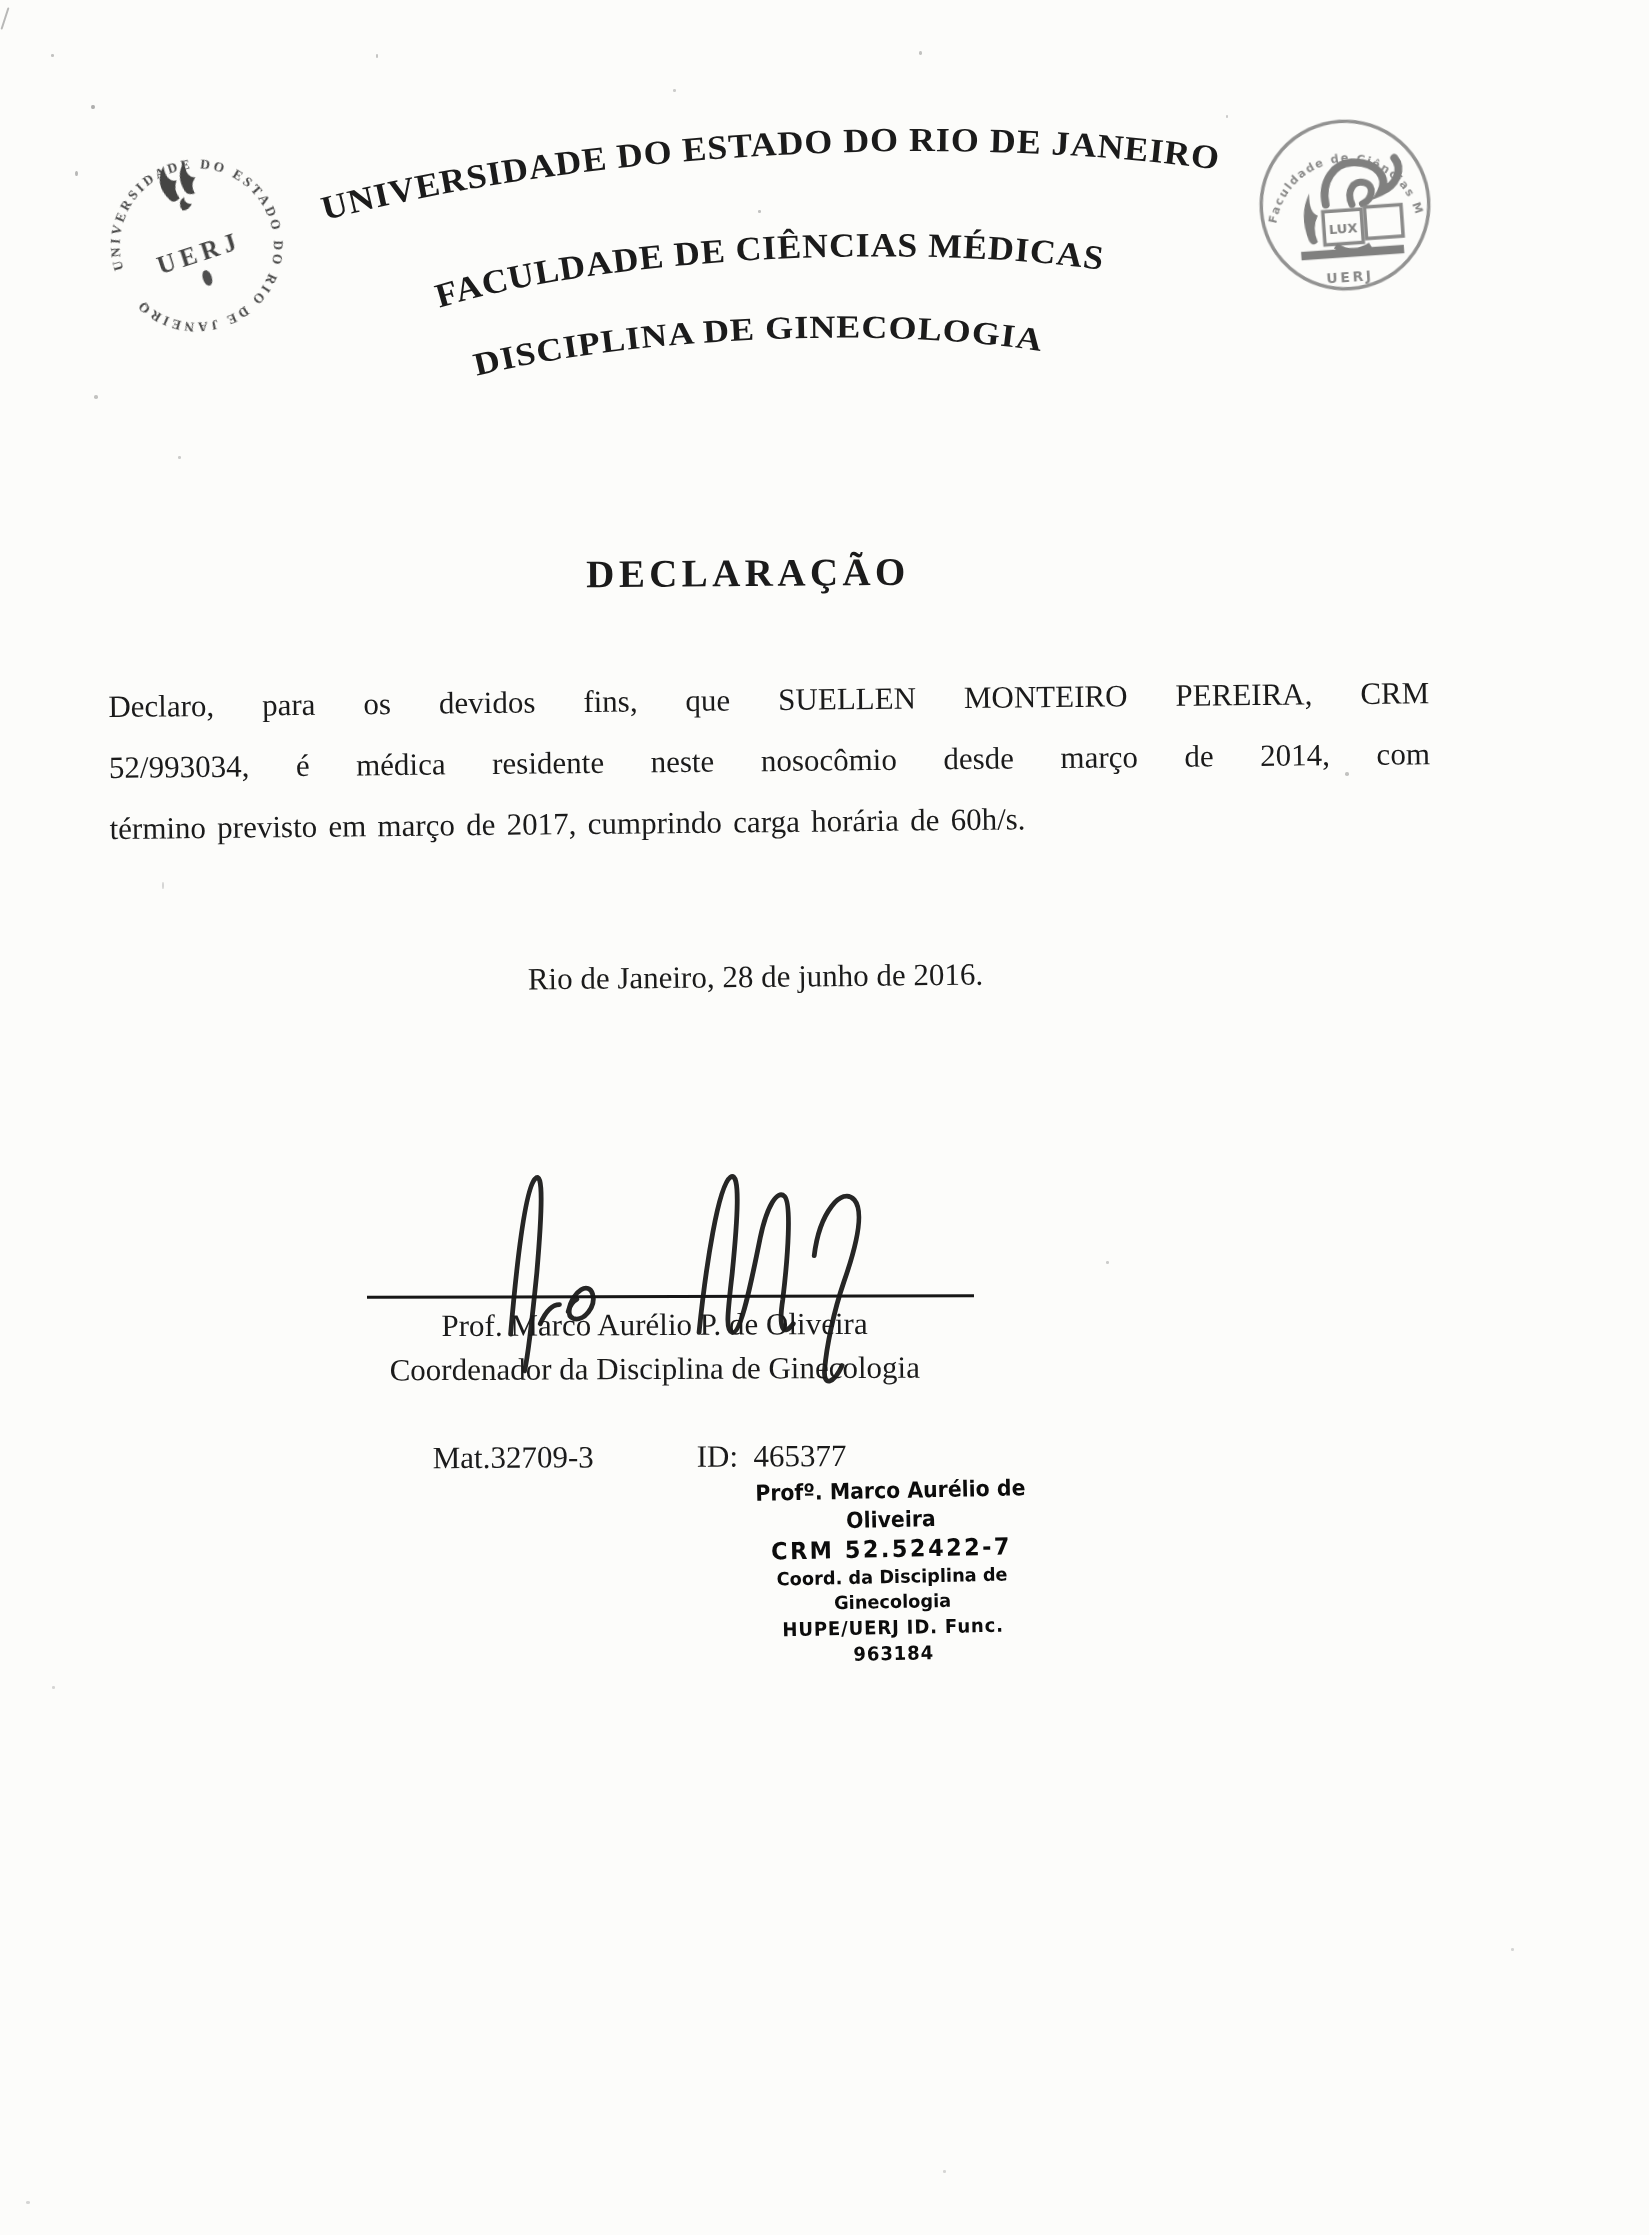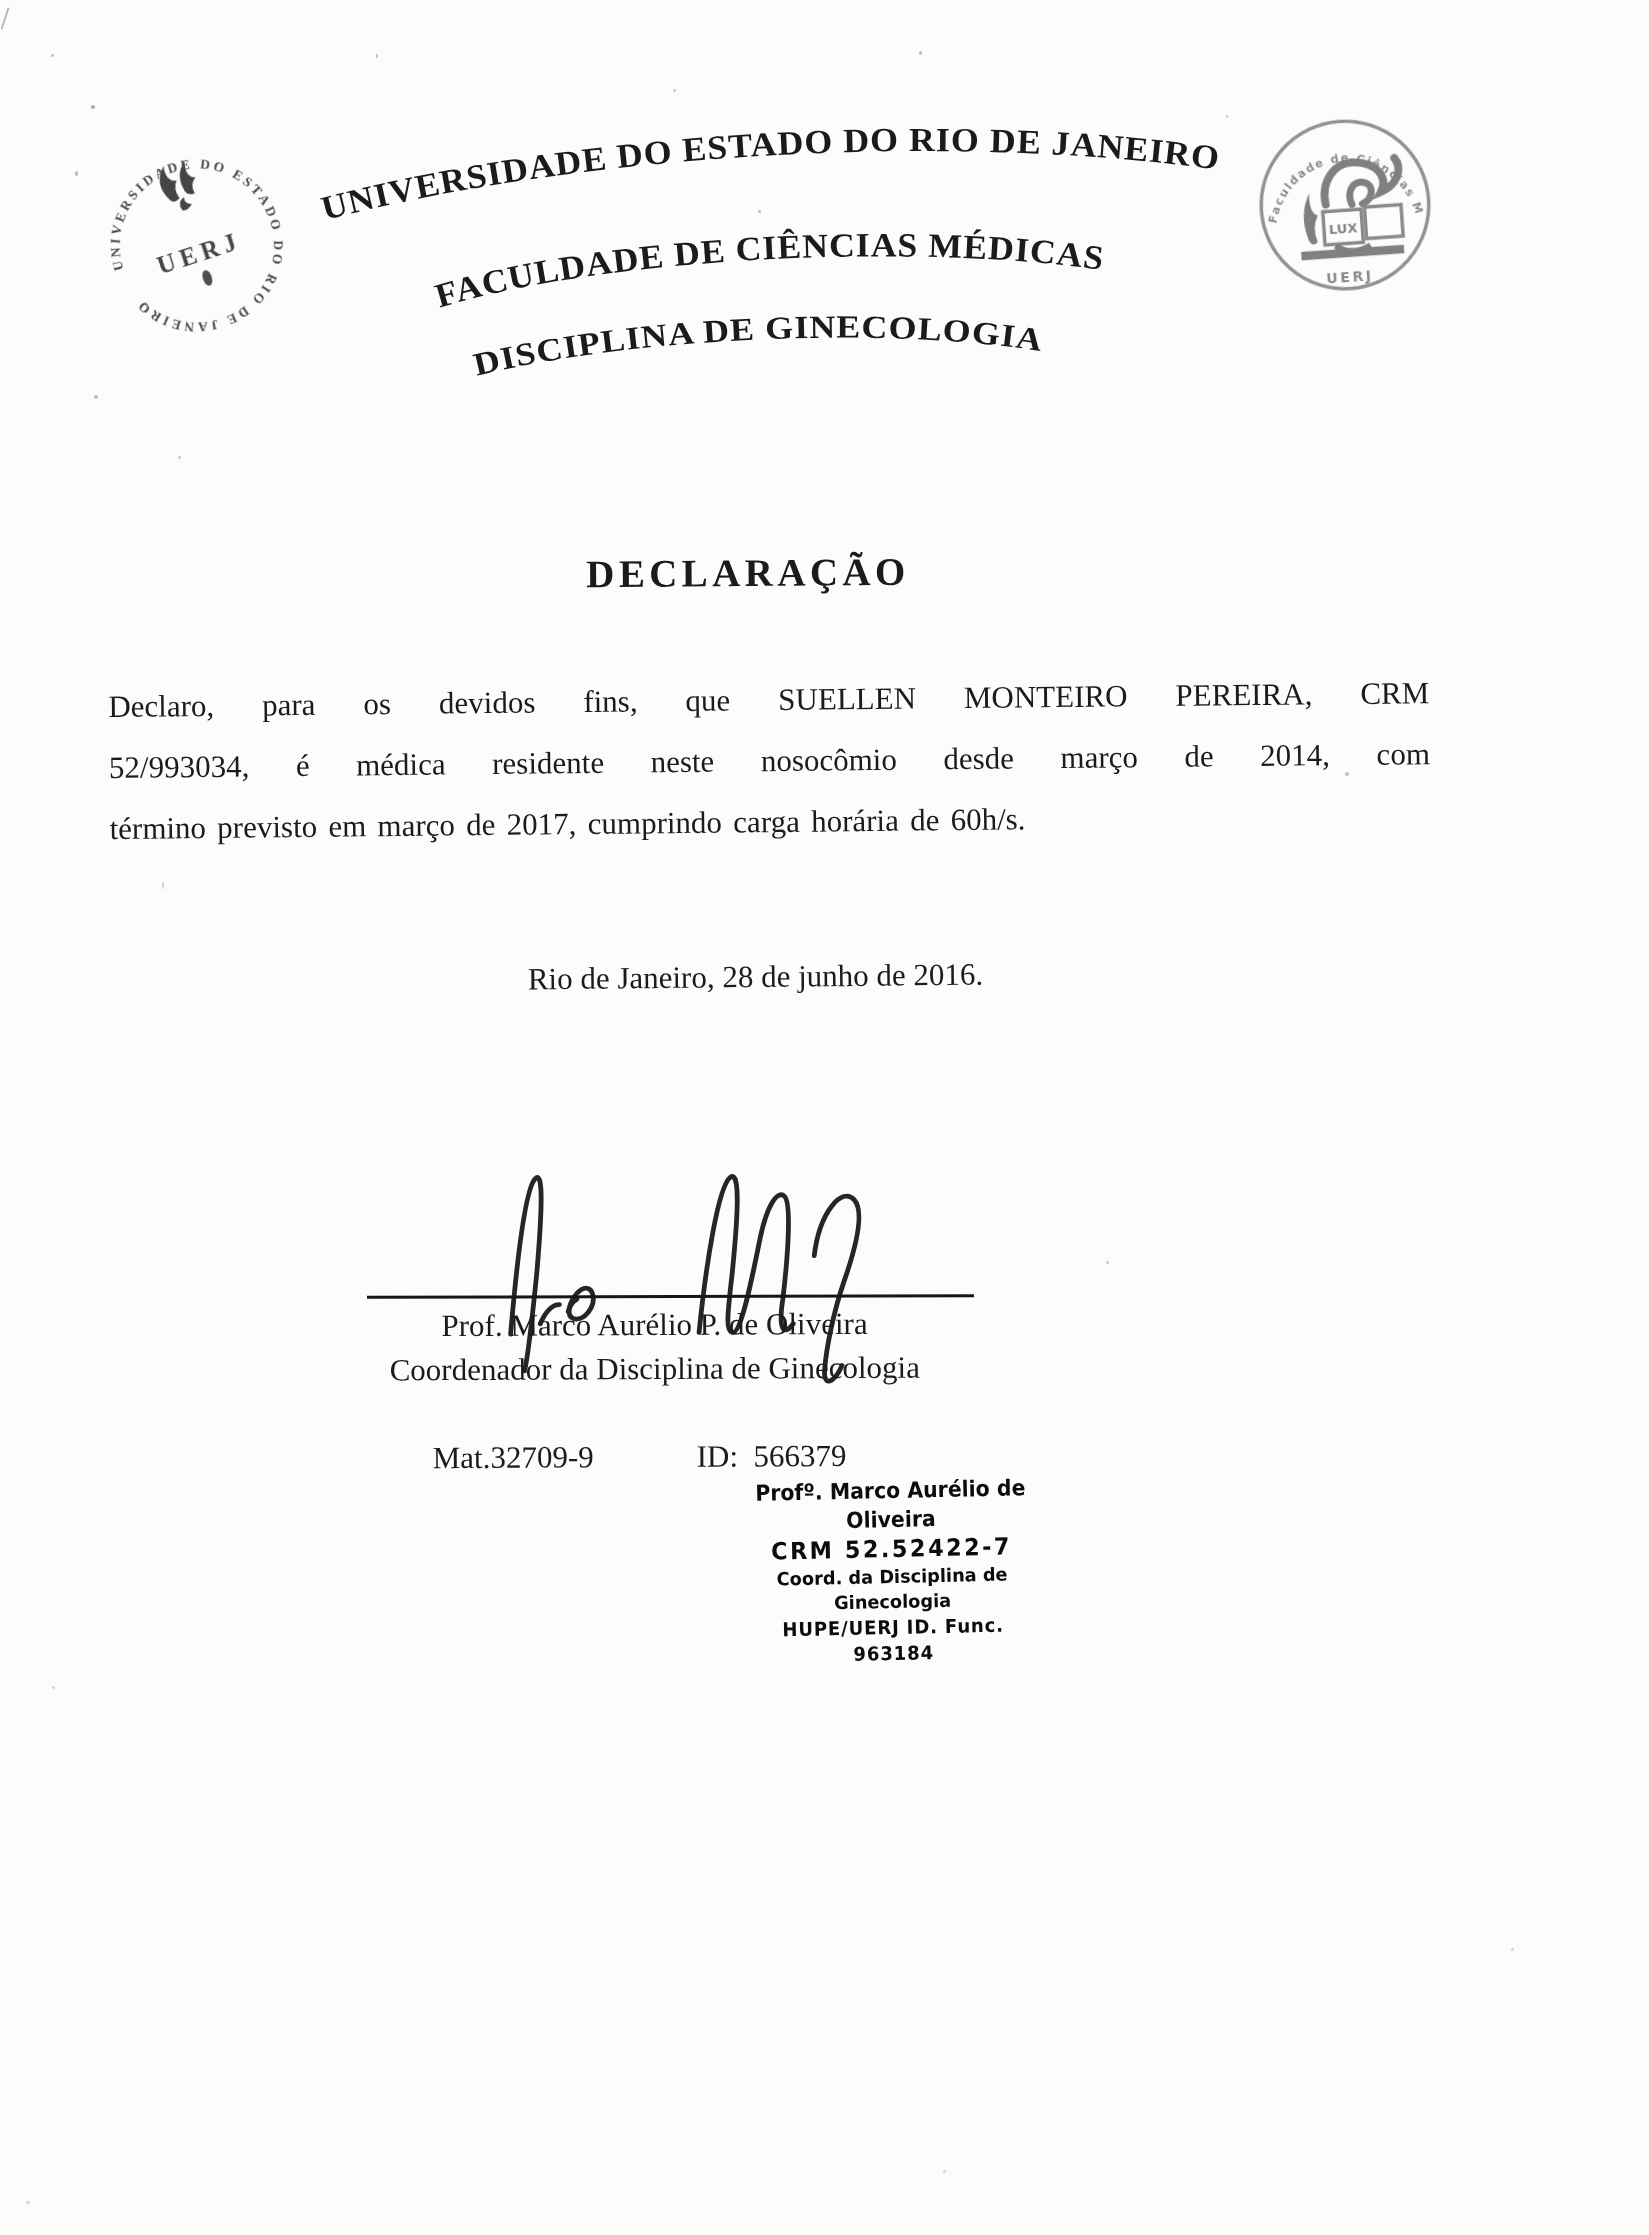--- a/index.html
+++ b/index.html
@@ -154,21 +154,21 @@
       <path d="M432 120 C438 70 464 40 478 56 C490 70 480 110 466 150 C454 185 446 225 444 250 C442 270 454 268 464 246"></path>
     </g>
   </svg>
 
   <div class="sig-line"></div>
 
   <div class="sig-block">
     <div>Prof. Marco Aurélio P. de Oliveira</div>
     <div>Coordenador da Disciplina de Ginecologia</div>
     <div class="sig-ids">
-      <span>Mat.32709-9</span><span class="id-val">ID:  566379</span>
+      <span>Mat.32709-3</span><span class="id-val">ID:  465377</span>
     </div>
   </div>
 
   <div class="rubber-stamp">
     <div class="rs-l1">Profº. Marco Aurélio de Oliveira</div>
     <div class="rs-l2">CRM 52.52422-7</div>
     <div class="rs-l3">Coord. da Disciplina de Ginecologia</div>
     <div class="rs-l4">HUPE/UERJ ID. Func. 963184</div>
   </div>
 

